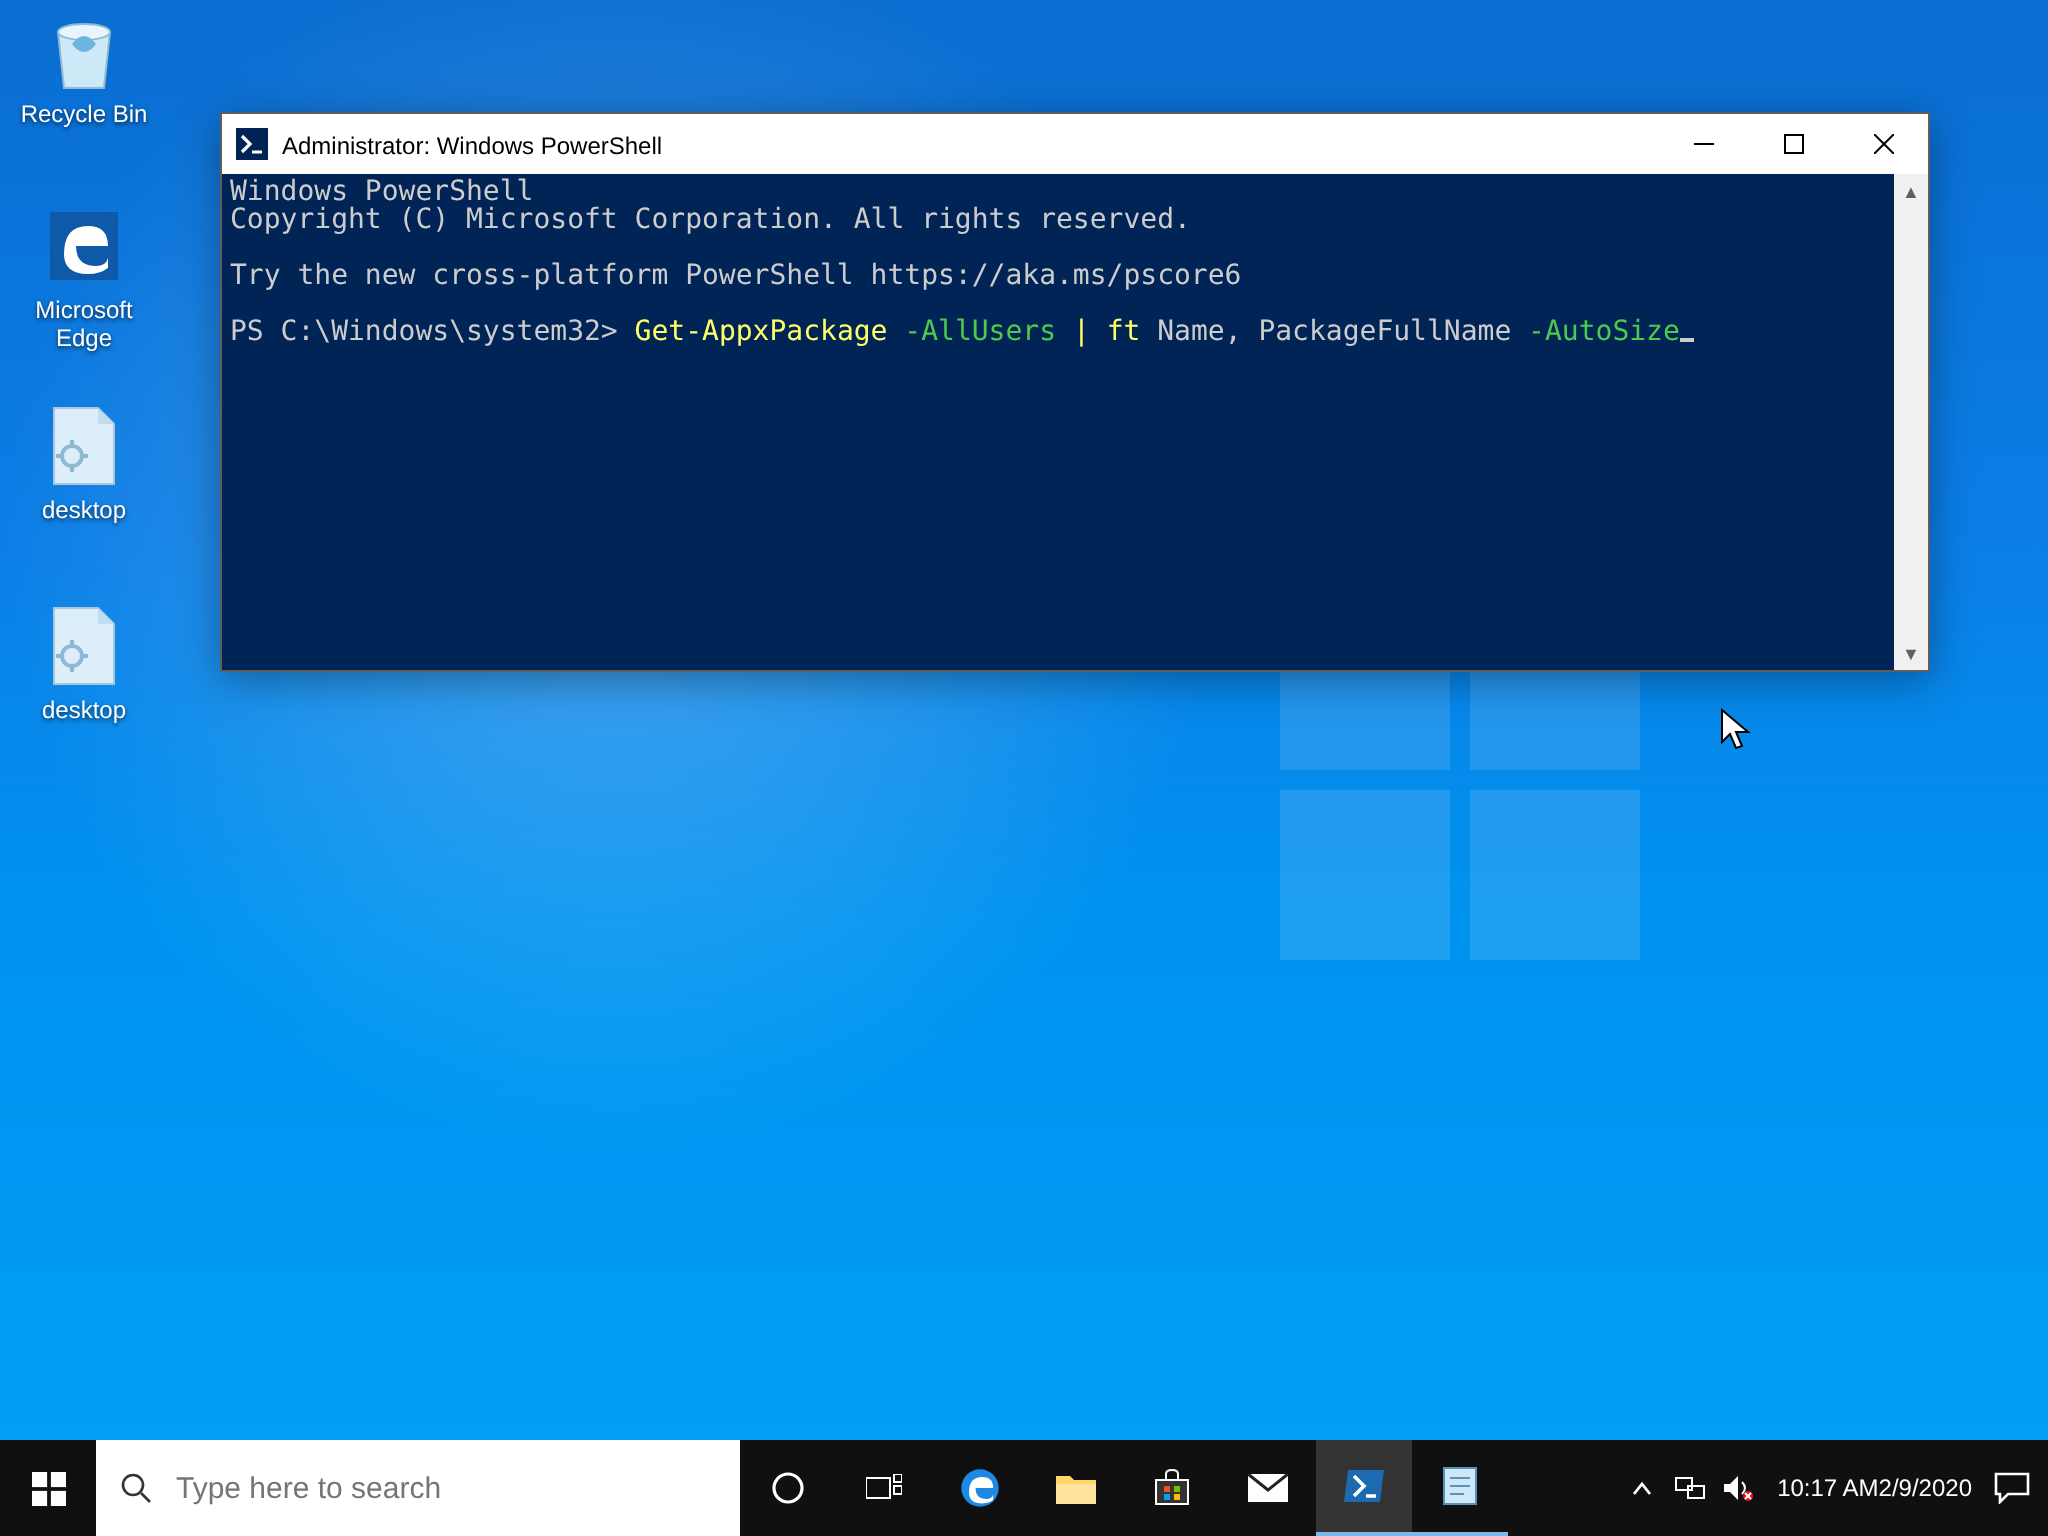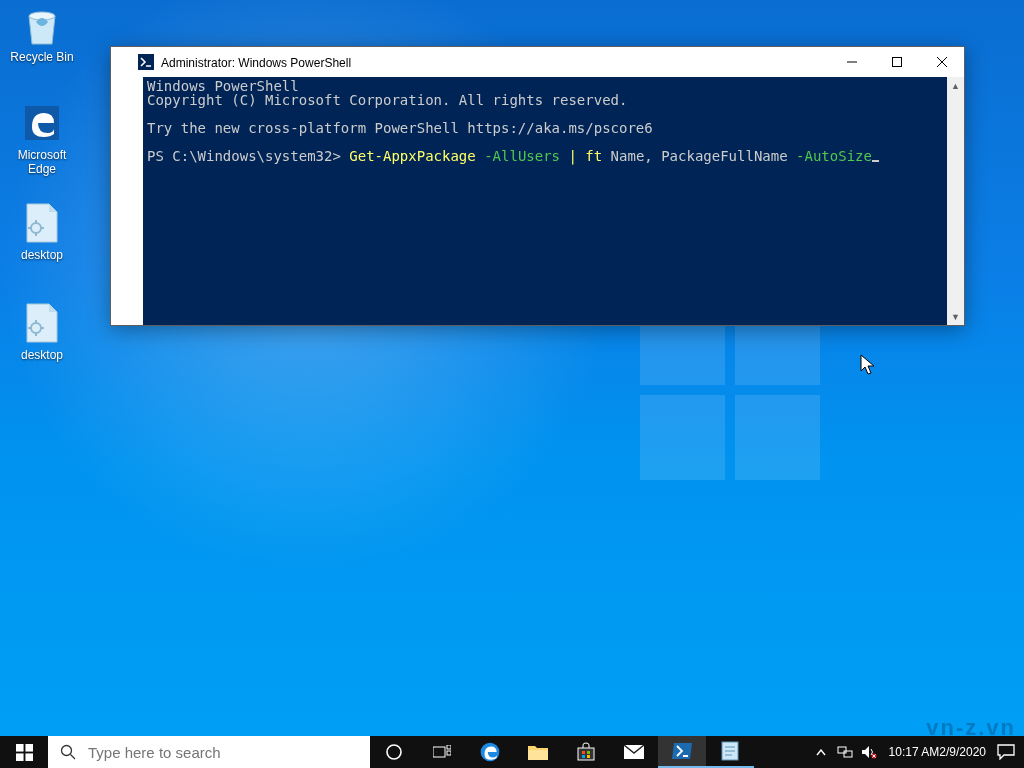--- a/index.html
+++ b/index.html
@@ -16,37 +16,37 @@
   .win-logo div { background:rgba(255,255,255,0.12); }
   
   .di { position:absolute; width:76px; text-align:center; cursor:default; }
   .di .ic { width:42px; height:42px; margin:0 auto 4px; display:flex; align-items:center; justify-content:center; }
   .di .lbl { font-size:12px; color:#fff; text-shadow:0 1px 2px rgba(0,0,0,0.7); line-height:14px; }
   #di-recycle { left:4px; top:4px; }
   #di-edge    { left:4px; top:102px; }
   #di-dfile1  { left:4px; top:202px; }
   #di-dfile2  { left:4px; top:302px; }
   
-  #psw { position:absolute; left:110px; top:46px; width:855px; height:280px; background:#fff; box-shadow:0 4px 20px rgba(0,0,0,0.35); border:1px solid #5e5e5e; display:flex; flex-direction:column;padding-left:20px; }
+  #psw { position:absolute; left:110px; top:56px; width:855px; height:280px; background:#fff; box-shadow:0 4px 20px rgba(0,0,0,0.35); border:1px solid #5e5e5e; display:flex; flex-direction:column; }
   #psw-title { height:30px; background:#fff; display:flex; align-items:center; color:#000; font-size:12px; }
   #psw-title .ic { width:30px; display:flex; align-items:center; justify-content:center; }
   #psw-title .ttl { flex:1; padding-top:1px; }
   #psw-title .ctl { width:45px; height:30px; display:flex; align-items:center; justify-content:center; font-size:13px; font-family:Arial,sans-serif; }
-  #ps-body { flex:1; display:flex; background:#4c1d95;margin-left:12px; }
+  #ps-body { flex:1; display:flex; background:#4c1d95; }
   #ps-term { flex:1; background:#012456; color:#cccccc; font-family:Consolas,monospace; font-size:14px; line-height:14px; padding:2px 4px; white-space:pre; overflow:hidden; }
   #ps-scroll { width:17px; background:#f0f0f0; position:relative; }
   #ps-scroll .arr { width:17px; height:17px; display:flex; align-items:center; justify-content:center; font-size:9px; color:#606060; position:absolute; }
   #ps-scroll .up{top:0;} #ps-scroll .dn{bottom:0;}
   .ps-y { color:#ffff66; }
   .ps-g { color:#4ec94e; }
   .cursor { display:inline-block; width:7px; height:2px; background:#cccccc; vertical-align:-1px; }
   
   #mouse { position:absolute; left:860px; top:354px; pointer-events:none; }
   
-  #taskbar { position:absolute; left:0; bottom:0; width:1024px; height:32px; background:#101010; display:flex; align-items:stretch; color:#fff;margin-top:48px; }
+  #taskbar { position:absolute; left:0; bottom:0; width:1024px; height:48px; background:#101010; display:flex; align-items:stretch; color:#fff;margin-top:48px; }
   .tb-btn { width:48px; display:flex; align-items:center; justify-content:center; }
   .tb-btn.active { background:rgba(255,255,255,0.15); border-bottom:2px solid #76b9ed; }
   .tb-btn.open { border-bottom:2px solid #76b9ed; }
   .tb-btn svg { display:block; }
   #start svg { width:17px; height:17px; }
   #search-box { flex:0 0 322px; background:#fff; display:flex; align-items:center; color:#666; }
   #search-box .mag { width:40px; display:flex; align-items:center; justify-content:center; }
   #search-box input { border:0; outline:0; font-size:15px; color:#333; background:transparent; flex:1; }
   #tray { display:flex; align-items:center; margin-left:auto; }
   #tray .ti { width:24px; height:40px; display:flex; align-items:center; justify-content:center; font-size:12px; }

